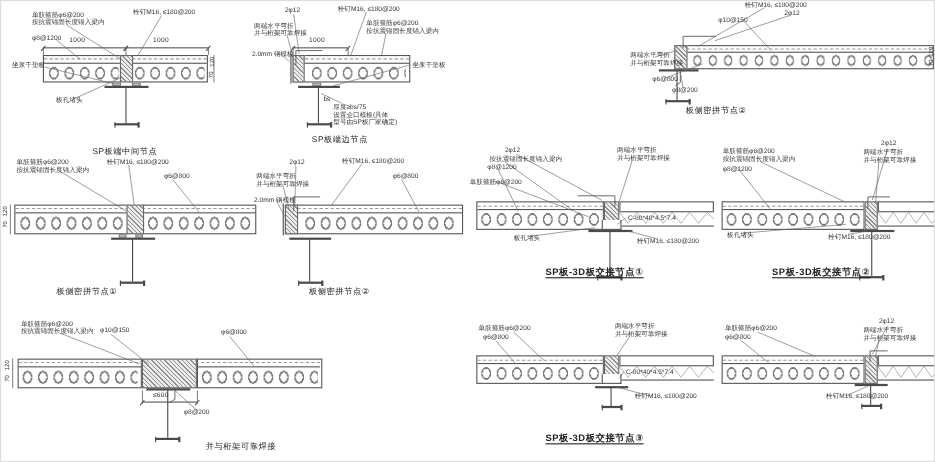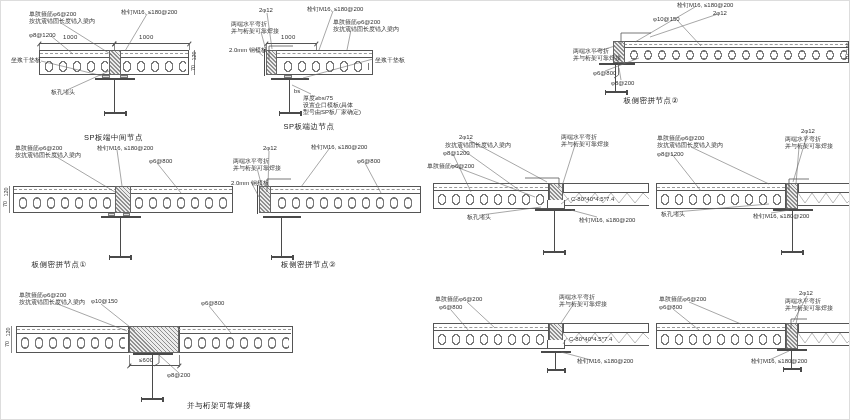--- a/index.html
+++ b/index.html
@@ -123,21 +123,21 @@
   <div class="pad" style="left:122px;top:212px;width:7px;height:3px"></div>
   <div class="fl" style="left:100px;top:215px;width:40px"></div>
   <div class="web" style="left:119px;top:216px;height:39px"></div>
   <div class="fl b" style="left:108px;top:255px;width:22px"></div>
   <div class="lbl" style="left:14px;top:144px">单肢箍筋φ6@200
 按抗震锚固长度锚入梁内</div>
   <div class="lbl" style="left:96px;top:144px">栓钉M16, ≤180@200</div>
   <div class="lbl" style="left:148px;top:157px">φ6@800</div>
   <div class="vlbl" style="left:0px;top:188px">120</div>
   <div class="vlbl" style="left:1px;top:200px">70</div>
-  <div class="title" style="left:8px;top:259px;width:100px">板侧密拼节点①</div>
+  <div class="title" style="left:28px;top:259px;width:100px">板侧密拼节点①</div>
 
   <div class="slab" style="left:258px;top:185px;width:162px;height:27px"></div>
   <div class="hatch" style="left:258px;top:185px;width:12px;height:27px"></div>
   <div class="web" style="left:256px;top:184px;height:29px"></div>
   <div class="tline dash" style="left:259px;top:188px;width:160px"></div>
   <div class="tline" style="left:259px;top:192px;width:160px"></div>
   <div class="cores" style="left:274px;top:194px;width:142px;height:16px"></div>
   <div class="fl" style="left:262px;top:215px;width:38px"></div>
   <div class="web" style="left:280px;top:216px;height:39px"></div>
   <div class="fl b" style="left:270px;top:255px;width:22px"></div>
@@ -162,39 +162,41 @@
   <div class="fl b" style="left:542px;top:250px;width:22px"></div>
   <div class="lbl" style="left:458px;top:133px">2φ12</div>
   <div class="lbl" style="left:444px;top:141px">按抗震锚固长度锚入梁内</div>
   <div class="lbl" style="left:442px;top:149px">φ8@1200</div>
   <div class="lbl" style="left:426px;top:162px">单肢箍筋φ6@200</div>
   <div class="lbl" style="left:560px;top:133px">两端水平弯折
 并与桁架可靠焊接</div>
   <div class="lbl" style="left:570px;top:195px">C-80*40*4.5*7.4</div>
   <div class="lbl" style="left:466px;top:213px">板孔堵头</div>
   <div class="lbl" style="left:578px;top:216px">栓钉M16, ≤180@200</div>
+  <div class="title big" style="left:472px;top:241px;width:135px">SP板-3D板交接节点①</div>
 
   <div class="slab" style="left:655px;top:182px;width:130px;height:26px"></div>
   <div class="tline dash" style="left:656px;top:186px;width:128px"></div>
   <div class="tline" style="left:656px;top:189px;width:128px"></div>
   <div class="cores" style="left:657px;top:191px;width:126px;height:15px"></div>
   <div class="hatch" style="left:785px;top:182px;width:12px;height:26px"></div>
   <div class="slab" style="left:797px;top:182px;width:53px;height:10px"></div>
   <div class="tline" style="left:797px;top:204px;width:53px"></div>
   <div class="fl" style="left:772px;top:208px;width:40px"></div>
   <div class="web" style="left:791px;top:209px;height:41px"></div>
   <div class="fl b" style="left:780px;top:250px;width:22px"></div>
   <div class="lbl" style="left:656px;top:134px">单肢箍筋φ6@200
 按抗震锚固长度锚入梁内</div>
   <div class="lbl" style="left:656px;top:150px">φ8@1200</div>
   <div class="lbl" style="left:800px;top:127px">2φ12</div>
   <div class="lbl" style="left:784px;top:135px">两端水平弯折
 并与桁架可靠焊接</div>
   <div class="lbl" style="left:660px;top:210px">板孔堵头</div>
   <div class="lbl" style="left:752px;top:212px">栓钉M16, ≤180@200</div>
+  <div class="title big" style="left:678px;top:241px;width:135px">SP板-3D板交接节点②</div>
 
   <div class="vext" style="left:10px;top:325px;height:27px"></div>
   <div class="slab" style="left:15px;top:325px;width:113px;height:27px"></div>
   <div class="slab" style="left:178px;top:325px;width:114px;height:27px"></div>
   <div class="hatch" style="left:128px;top:325px;width:50px;height:27px"></div>
   <div class="tline dash" style="left:16px;top:328px;width:274px"></div>
   <div class="tline" style="left:16px;top:332px;width:274px"></div>
   <div class="cores" style="left:17px;top:334px;width:107px;height:16px"></div>
   <div class="cores" style="left:180px;top:334px;width:108px;height:16px"></div>
   <div class="fl" style="left:132px;top:352px;width:40px"></div>
@@ -223,20 +225,21 @@
   <div class="tline" style="left:562px;top:344px;width:86px"></div>
   <div class="fl" style="left:540px;top:350px;width:30px"></div>
   <div class="web" style="left:554px;top:351px;height:18px"></div>
   <div class="fl b" style="left:546px;top:368px;width:18px"></div>
   <div class="lbl" style="left:434px;top:295px">单肢箍筋φ6@200</div>
   <div class="lbl" style="left:438px;top:303px">φ6@800</div>
   <div class="lbl" style="left:558px;top:293px">两端水平弯折
 并与桁架可靠焊接</div>
   <div class="lbl" style="left:568px;top:335px">C-80*40*4.5*7.4</div>
   <div class="lbl" style="left:576px;top:357px">栓钉M16, ≤180@200</div>
+  <div class="title big" style="left:472px;top:392px;width:135px">SP板-3D板交接节点③</div>
 
   <div class="slab" style="left:655px;top:322px;width:130px;height:26px"></div>
   <div class="tline dash" style="left:656px;top:326px;width:128px"></div>
   <div class="tline" style="left:656px;top:329px;width:128px"></div>
   <div class="cores" style="left:657px;top:331px;width:126px;height:15px"></div>
   <div class="hatch" style="left:785px;top:322px;width:12px;height:26px"></div>
   <div class="slab" style="left:797px;top:322px;width:53px;height:10px"></div>
   <div class="tline" style="left:797px;top:344px;width:53px"></div>
   <div class="fl" style="left:776px;top:348px;width:30px"></div>
   <div class="web" style="left:790px;top:349px;height:18px"></div>

